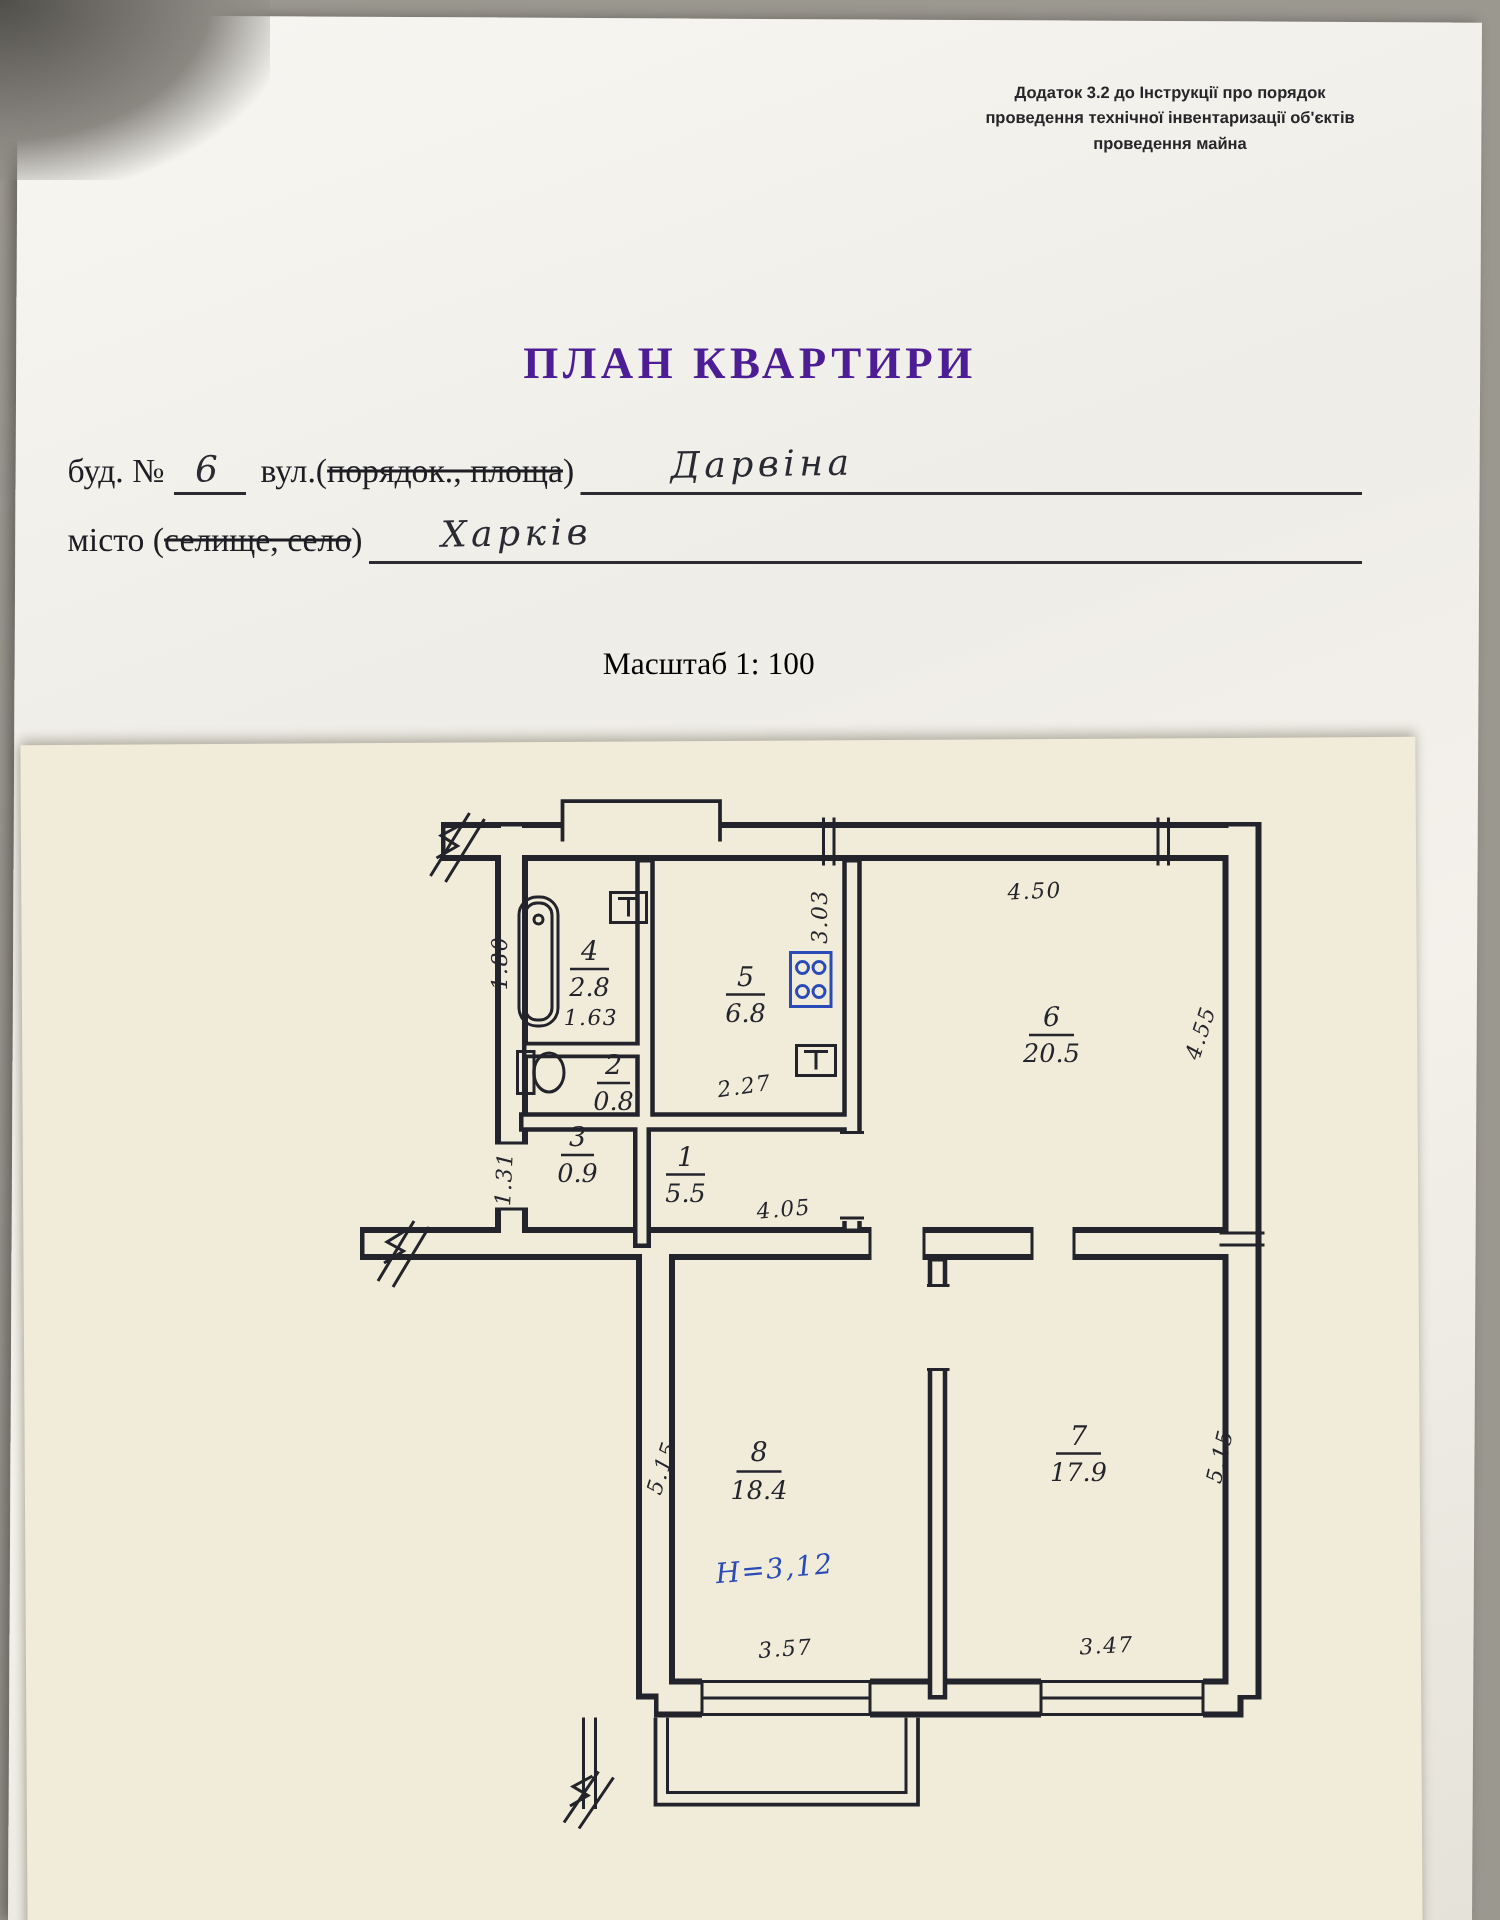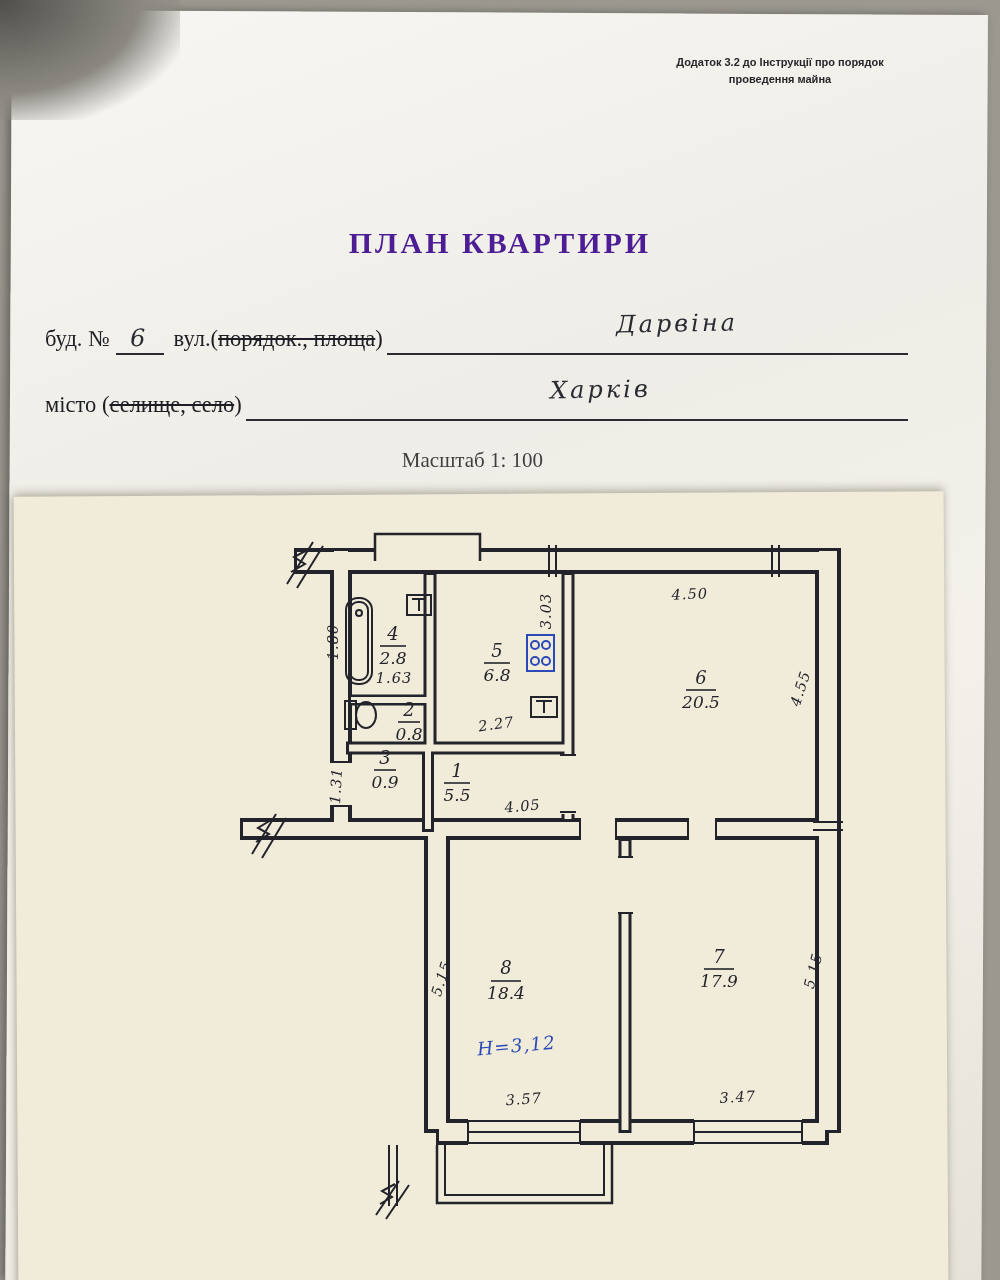--- a/index.html
+++ b/index.html
@@ -32,60 +32,61 @@
     font-family:"Liberation Sans", sans-serif; font-weight:700;
     font-size:11px; line-height:1.55; color:#26262a; z-index:4;
   }
   .title {
     position:absolute; top:226px; left:0; width:1000px; text-align:center;
     font-weight:bold; font-size:30px; letter-spacing:3px; color:#4c1d95; z-index:4;
   }
   .form-row {
     position:absolute; left:45px; right:92px; height:38px;
     display:flex; align-items:flex-end;
-    font-size:22.5px; color:#1d1d23; z-index:4;margin-top:25px;
+    font-size:22.5px; color:#1d1d23; z-index:4;
   }
   .row1 { top:292px; }
-  .row2 { top:358px; }
+  .row2 { top:338px; }
   .printed { padding-bottom:3px; white-space:nowrap; }
   .num-line {
     width:48px; text-align:center; border-bottom:2px solid #2b2b31;
     margin:0 10px 0 6px; padding-bottom:1px;
   }
-  .write-line { flex:1; border-bottom:2px solid #2b2b31; margin-left:4px; padding-bottom:15px;text-align:center; }
+  .write-line { flex:1; border-bottom:2px solid #2b2b31; margin-left:4px; padding-bottom:4px; }
   .indent1 { padding-left:60px; }
   .indent2 { padding-left:48px; }
   .hand {
     font-family:"DejaVu Serif", serif; font-style:italic;
     font-size:24px; letter-spacing:3px; color:#2a2a33; display:inline-block;
     transform:rotate(-1deg);
   }
   .struck { text-decoration:line-through; }
   .scale {
-    position:absolute; top:448px; left:0; width:945px; text-align:center;
-    font-size:21px; color:#404040; z-index:4;
+    position:absolute; top:430px; left:0; width:945px; text-align:center;
+    font-size:21px; color:#000000; z-index:4;
   }
   svg.plan { position:absolute; left:0; top:0; z-index:5; }
   .plan text { font-family:"DejaVu Serif", serif; font-style:italic; fill:#24242c; }
   .plan .rm  { font-size:18px; }
   .plan .ar  { font-size:17px; }
   .plan .dim { font-size:14.5px; letter-spacing:1px; }
   .plan .blue { fill:#2a4ab8; }
   .plan .hnote { font-size:18.5px; letter-spacing:1px; }
 </style>
 </head>
 <body>
 
 <div class="page">
 
   <div class="sheet-white"></div>
   <div class="sheet-cream"></div>
 
   <div class="corner-note">
     <div>Додаток 3.2 до Інструкції про порядок</div>
+    <div>проведення технічної інвентаризації об'єктів</div>
     <div>проведення майна</div>
   </div>
 
   <div class="title">ПЛАН КВАРТИРИ</div>
 
   <div class="form-row row1">
     <span class="printed">буд. №</span>
     <span class="num-line"><span class="hand">6</span></span>
     <span class="printed"><span>вул.(</span><span class="struck">порядок., площа</span><span>)</span></span>
     <span class="write-line"><span class="hand indent1">Дарвіна</span></span>

